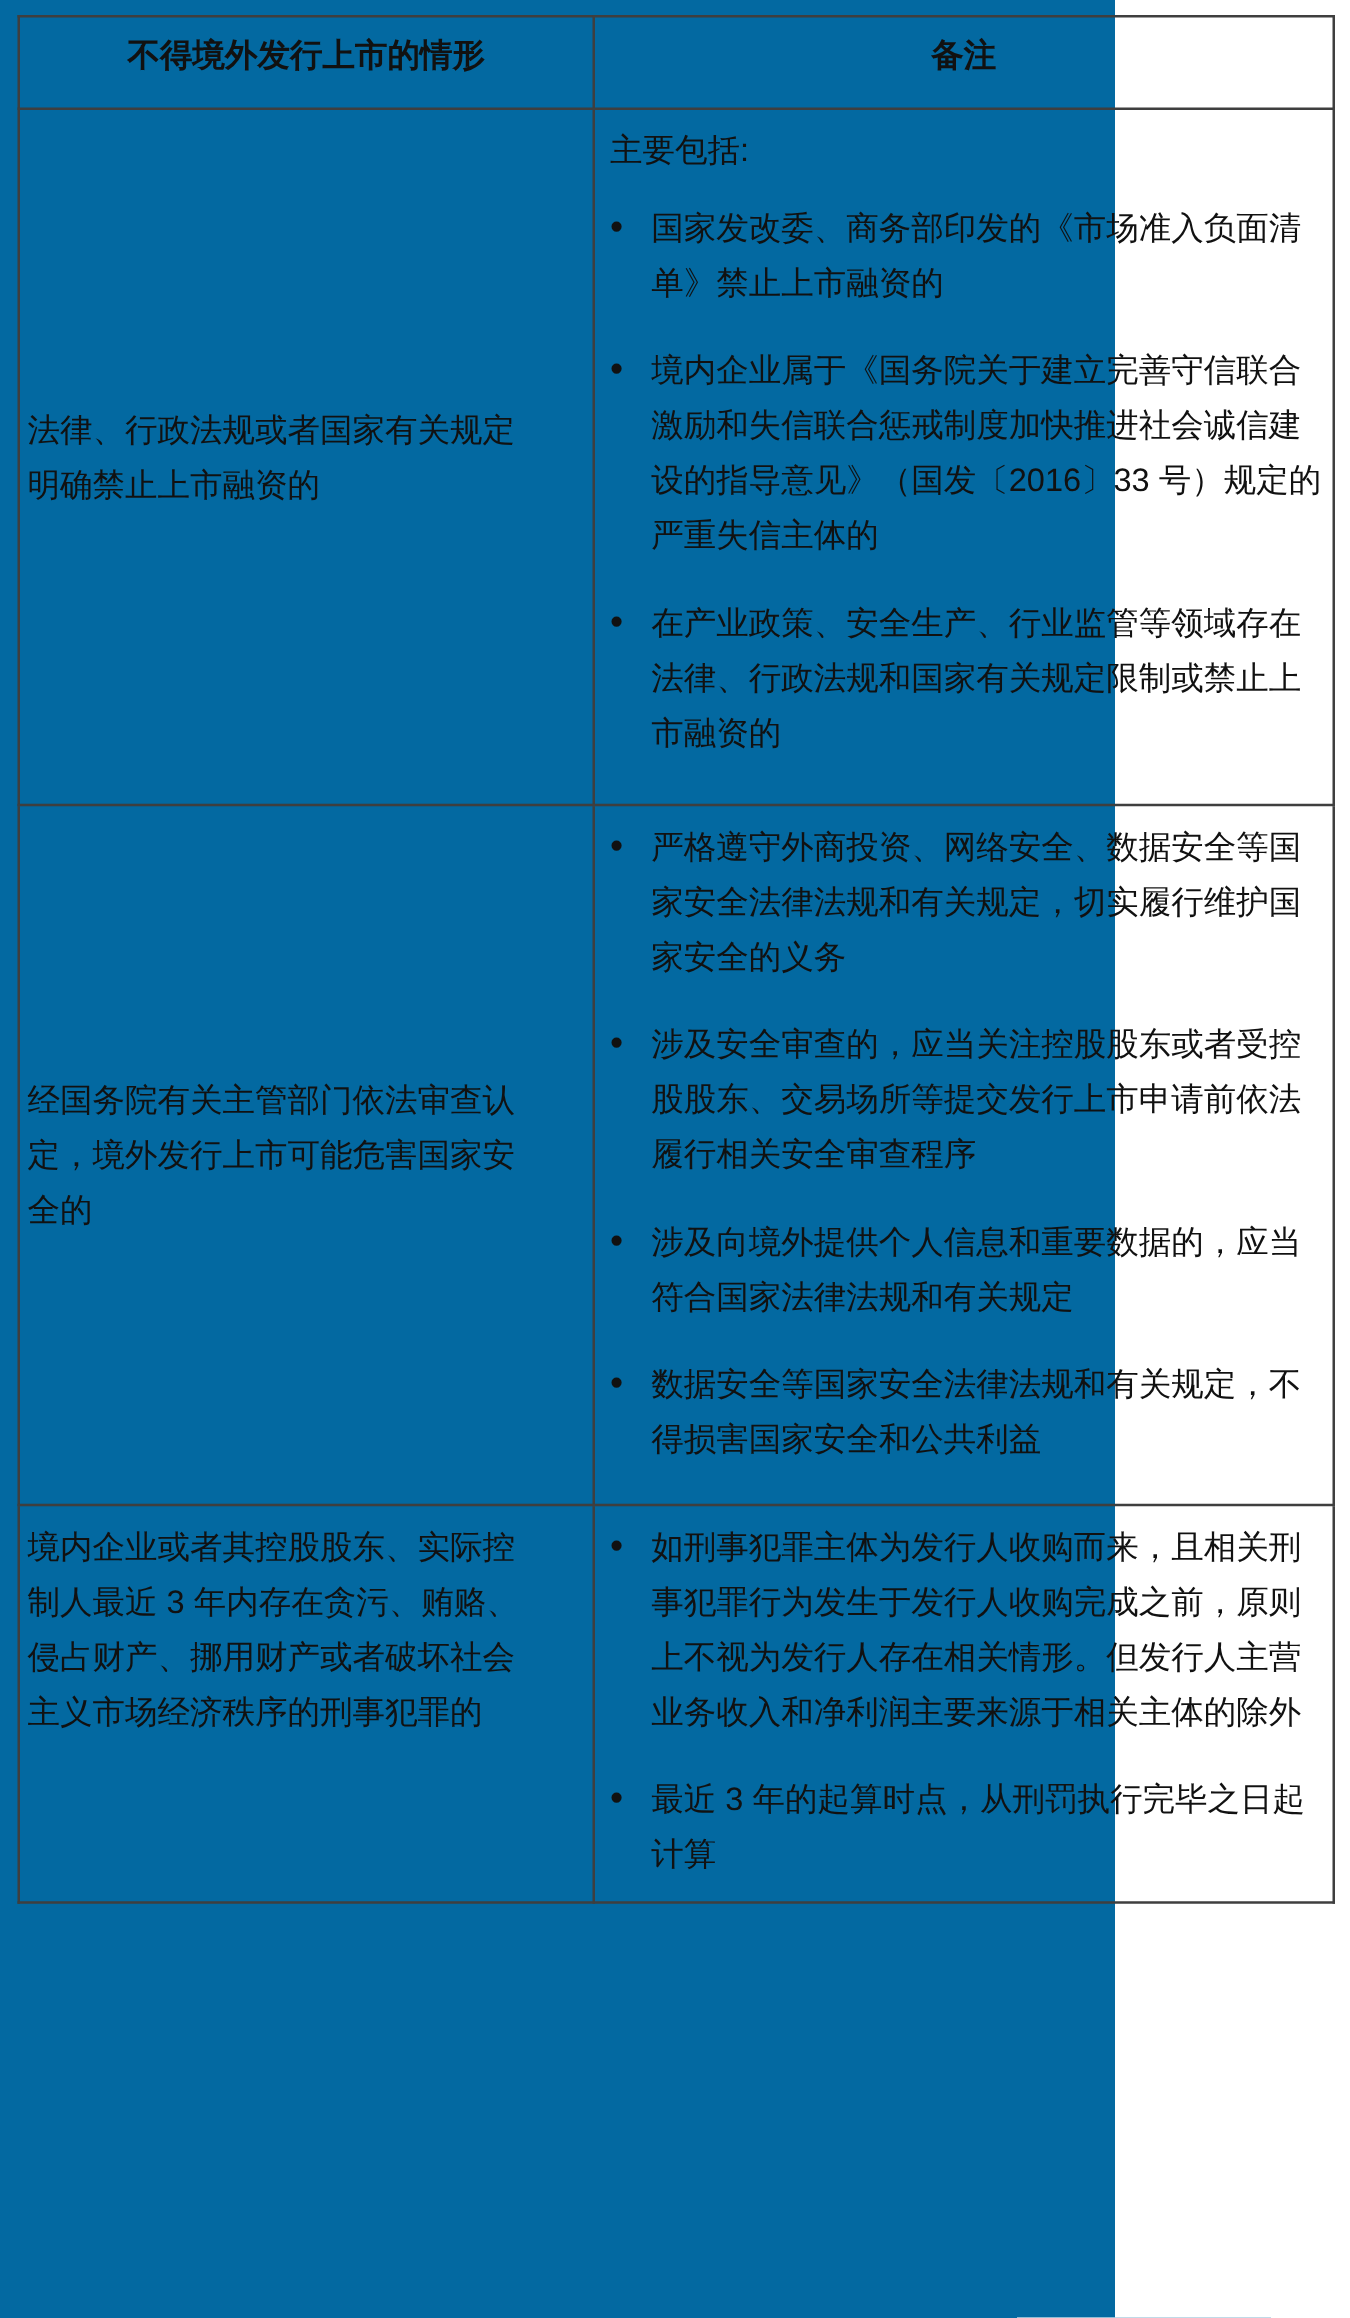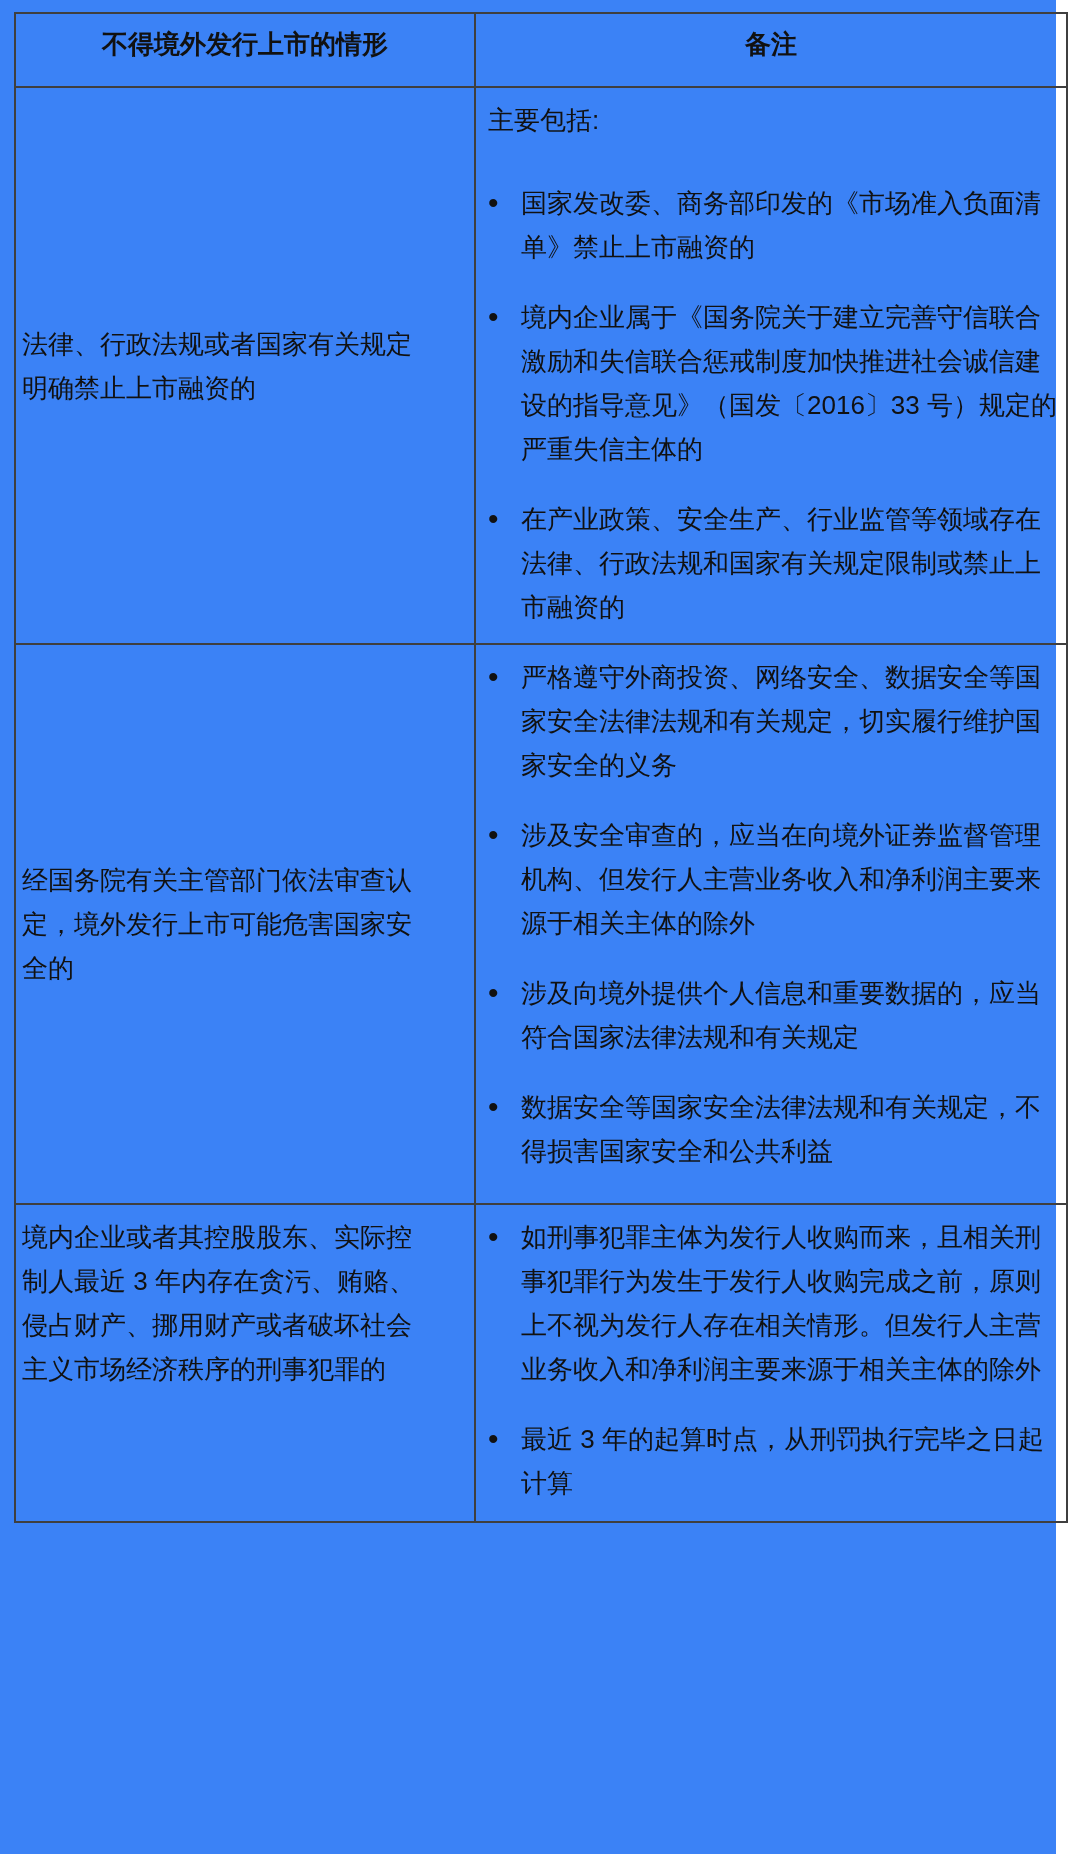--- a/index.html
+++ b/index.html
@@ -2,23 +2,23 @@
 <html lang="zh"><head>
 <meta charset="utf-8">
 <style>
   * { margin: 0; padding: 0; box-sizing: border-box; }
   html, body {
     background: #ffffff;
     font-family: "Liberation Sans", "DejaVu Sans", sans-serif;
     color: #111111;
   }
   .page {
-    width: 1056px;
+    width: 892px;
     height: 1854px;
-    background: #3b82f6;
+    background: #0369a1;
     position: relative;
   }
   table.tbl {
     position: absolute;
     left: 14px;
     top: 12px;
     width: 1052px;
     border-collapse: collapse;
     table-layout: fixed;
   }
@@ -38,21 +38,21 @@
     padding-top: 8px;
     line-height: 40px;
   }
   td.sit {
     padding: 10px 38px 10px 6px;
   }
   td.sit.vmid { vertical-align: middle; }
   td.rem {
     padding: 10px 6px 10px 12px;
   }
-  .intro { margin-bottom: 39px; }
+  .intro { margin-bottom: 18px; }
   .bullet {
     display: flex;
     align-items: flex-start;
     margin-bottom: 26px;
   }
   .bullet:last-child { margin-bottom: 0; }
   .marker {
     flex: 0 0 33px;
     font-size: 30px;
     line-height: 44px;
@@ -98,21 +98,21 @@
 
       <tr style="height:560px">
         <td class="sit vmid bold">经国务院有关主管部门依法审查认定，境外发行上市可能危害国家安全的</td>
         <td class="rem">
           <div class="bullet">
             <span class="marker">•</span>
             <span class="btext">严格遵守外商投资、网络安全、数据安全等国家安全法律法规和有关规定，切实履行维护国家安全的义务</span>
           </div>
           <div class="bullet">
             <span class="marker">•</span>
-            <span class="btext">涉及安全审查的，应当在向境外证券监督管理机构、但发行人主营业务收入和净利润主要来源于相关主体的除外</span>
+            <span class="btext">涉及安全审查的，应当关注控股股东或者受控股股东、交易场所等提交发行上市申请前依法履行相关安全审查程序</span>
           </div>
           <div class="bullet bold">
             <span class="marker">•</span>
             <span class="btext">涉及向境外提供个人信息和重要数据的，应当符合国家法律法规和有关规定</span>
           </div>
           <div class="bullet">
             <span class="marker">•</span>
             <span class="btext">数据安全等国家安全法律法规和有关规定，不得损害国家安全和公共利益</span>
           </div>
         </td>

